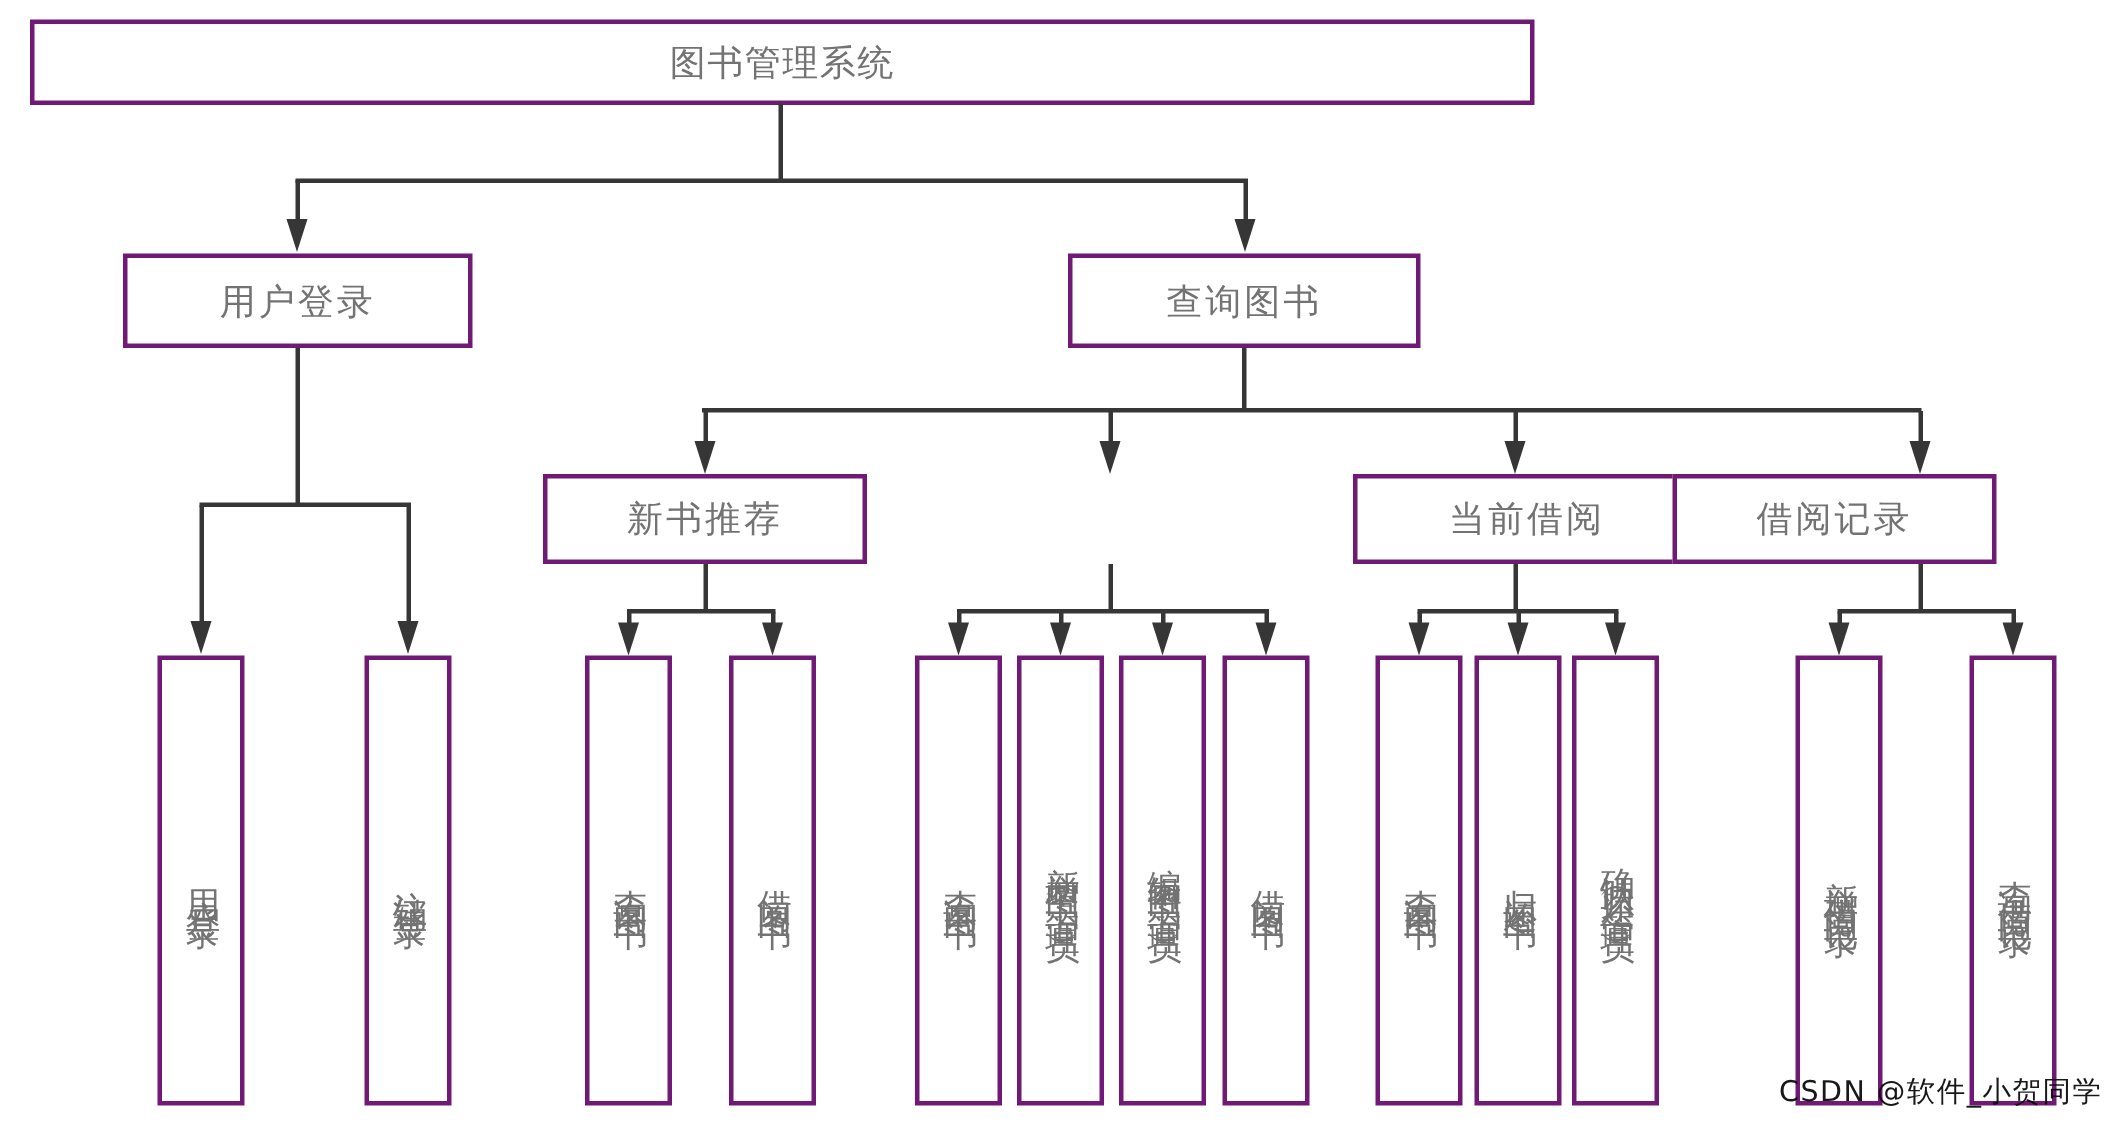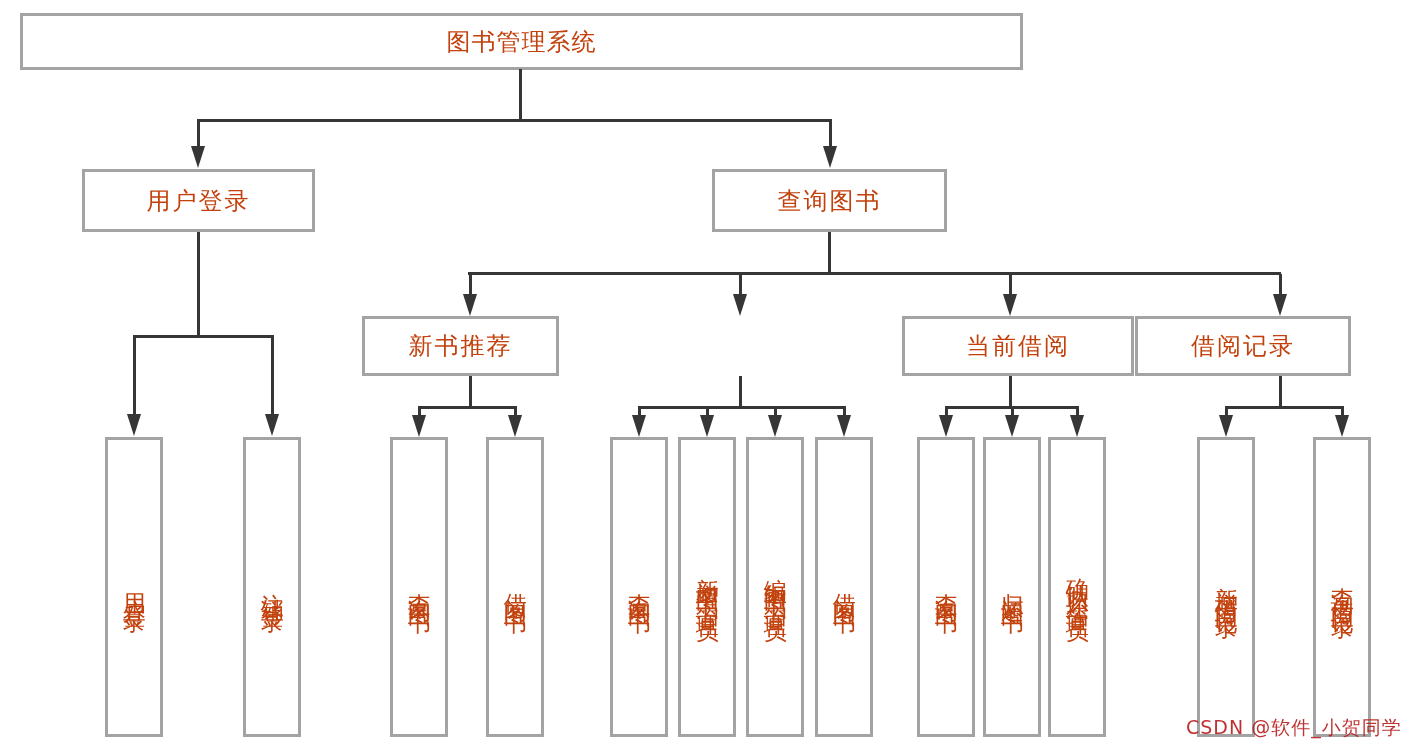--- a/index.html
+++ b/index.html
@@ -2,56 +2,56 @@
 <html><head>
 <meta charset="utf-8">
 <style>
   html,body { margin:0; padding:0; background:#ffffff; }
   #canvas {
     position:relative; width:1405px; height:747px; background:#ffffff;
     font-family:"DejaVu Sans","Liberation Sans",sans-serif; overflow:hidden;
   }
   .box {
     position:absolute; box-sizing:border-box; background:#ffffff;
-    border:3px solid #a3a3a3; color:#c2410c;
+    border:3px solid #701a75; color:#737373;
     display:flex; align-items:center; justify-content:center;
     font-size:24px; letter-spacing:2px; white-space:nowrap;
   }
   .root  { font-size:24px; letter-spacing:1px; }
   .leaf {
     top:437px; height:300px; width:58px;
     writing-mode:vertical-rl; text-orientation:mixed;
     font-size:23px; letter-spacing:6px; line-height:1.2; white-space:normal;
   }
   .vline { position:absolute; width:3px; background:#363636; }
   .hline { position:absolute; height:3px; background:#363636; }
   .arrow {
     position:absolute; width:0; height:0;
     border-left:7px solid transparent; border-right:7px solid transparent;
     border-top:22px solid #363636;
   }
   .watermark {
     position:absolute; left:1186px; top:715px;
-    font-size:19px; color:#b91c1c; letter-spacing:1px;
+    font-size:19px; color:#000000; letter-spacing:1px;
     white-space:nowrap; z-index:5; opacity:0.9;
   }
 </style>
 </head>
 <body>
 
 <div id="canvas">
 
   <div class="box root" style="left:20px;top:13px;width:1003px;height:57px;">图书管理系统</div>
 
   <div class="box" style="left:82px;top:169px;width:233px;height:63px;">用户登录</div>
   <div class="box" style="left:712px;top:169px;width:235px;height:63px;">查询图书</div>
 
-  <div class="box" style="left:362px;top:316px;width:197px;height:60px;">新书推荐</div>
+  <div class="box" style="left:362px;top:316px;width:216px;height:60px;">新书推荐</div>
   <div class="box" style="left:902px;top:316px;width:232px;height:60px;">当前借阅</div>
-  <div class="box" style="left:1115px;top:316px;width:216px;height:60px;margin-left:20px;">借阅记录</div>
+  <div class="box" style="left:1115px;top:316px;width:216px;height:60px;">借阅记录</div>
 
   <div class="box leaf" style="left:105px;">用户登录</div>
   <div class="box leaf" style="left:243px;">注销登录</div>
 
   <div class="box leaf" style="left:390px;">查询图书</div>
   <div class="box leaf" style="left:486px;">借阅图书</div>
 
   <div class="box leaf" style="left:610px;">查询图书</div>
   <div class="box leaf" style="left:678px;">新增图书（管理员）</div>
   <div class="box leaf" style="left:746px;">编辑图书（管理员）</div>

